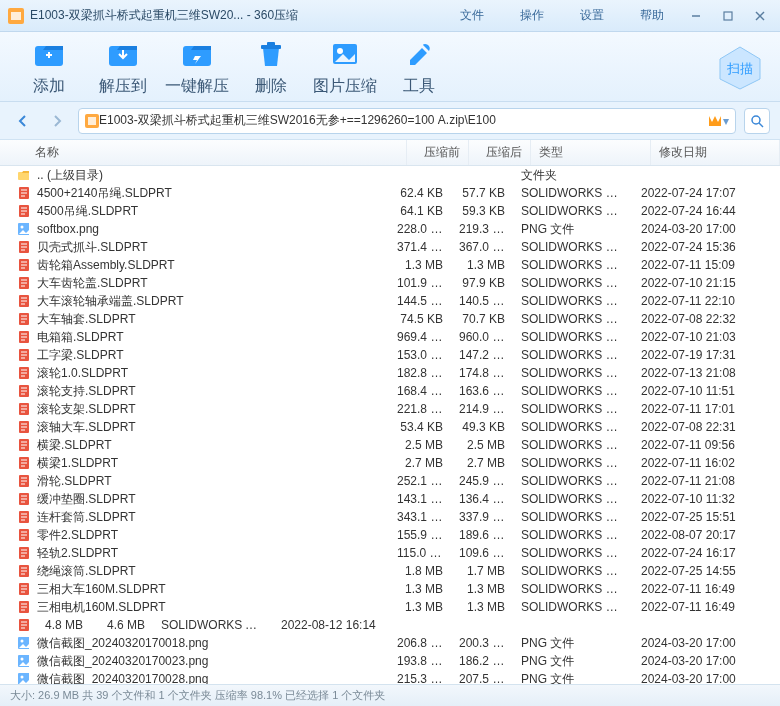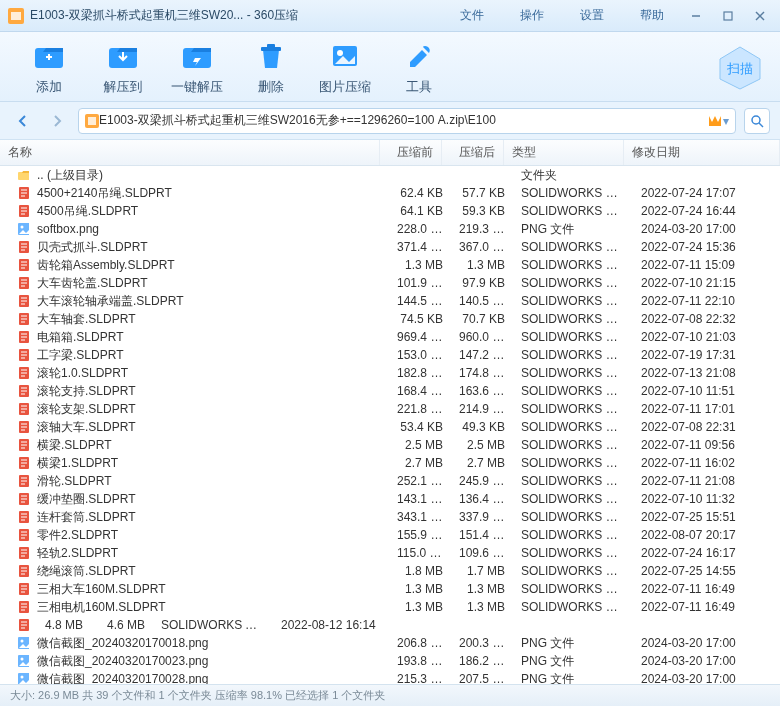--- a/index.html
+++ b/index.html
@@ -8,31 +8,31 @@
 .titlebar { height: 32px; background: linear-gradient(#eaf4fd,#d9ebfb); display: flex; align-items: center; padding: 12px 8px; border-bottom: 1px solid #c0d8ee; }
 .titlebar .app-icon { width: 16px; height: 16px; margin-right: 6px; }
 .titlebar .title { flex: 1; font-size: 12px; color: #2b4a66; }
 .titlebar .menu { display: flex; gap: 36px; margin-right: 20px; color: #3a6a9a; font-size: 12px; }
 .titlebar .winbtns { display: flex; gap: 8px; }
 .titlebar .winbtn { width: 24px; height: 20px; display: flex; align-items: center; justify-content: center; color: #5a7ea0; cursor: pointer; }
 
 .toolbar { height: 70px; background: linear-gradient(#f3f9ff,#e4f1fd); display: flex; align-items: center; padding: 0 12px; border-bottom: 1px solid #c8ddf0; }
 .tool { width: 74px; display: flex; flex-direction: column; align-items: center; gap: 4px; cursor: pointer; }
 .tool .icon { width: 36px; height: 36px; display: flex; align-items: center; justify-content: center; }
-.tool .label { font-size: 13px; color: #3b5876; }
+.tool .label { font-size: 16px; color: #3b5876; }
 .scan-badge { margin-left: auto; width: 56px; height: 48px; position: relative; }
 
 .pathbar { height: 38px; background: #e8f3fd; display: flex; align-items: center; padding: 0 10px; gap: 8px; border-bottom: 1px solid #d0e3f3; }
 .nav-btn { width: 26px; height: 26px; border-radius: 4px; display: flex; align-items: center; justify-content: center; cursor: pointer; color: #3a87d8; }
 .path-input { flex: 1; height: 26px; background: #fff; border: 1px solid #b8d4ec; border-radius: 4px; display: flex; align-items: center; padding: 0 6px; gap: 0; font-size: 12px; overflow: hidden; }
 .path-input .text { flex: 1; white-space: nowrap; overflow: hidden; text-overflow: ellipsis; }
 .path-input .arrow { color: #6a9cd0; }
 .search-btn { width: 26px; height: 26px; background: #fff; border: 1px solid #b8d4ec; border-radius: 4px; display: flex; align-items: center; justify-content: center; cursor: pointer; }
 
-.headers { height: 26px; background: linear-gradient(#fcfdfe,#eef4fa); border-bottom: 1px solid #d9e5ef; display: flex; align-items: center; font-size: 12px; color: #555; }
+.headers { height: 26px; background: linear-gradient(#fcfdfe,#eef4fa); border-bottom: 1px solid #d9e5ef; display: flex; align-items: center; font-size: 12px; color: #555; padding-left: 27px; }
 .hcell { padding: 0 8px; border-right: 1px solid #e6edf4; height: 100%; display: flex; align-items: center; }
 .col-name { width: 380px; }
 .col-before { width: 62px; text-align: right; justify-content: flex-end; }
 .col-after { width: 62px; text-align: right; justify-content: flex-end; }
 .col-type { width: 120px; }
 .col-date { flex: 1; }
 
 .filelist { height: 520px; overflow-y: auto; overflow-x: hidden; background: #fff; }
 .row { display: flex; align-items: center; height: 18px; font-size: 12px; color: #333; padding: 9px; }
 .row .cell { padding: 0 8px; white-space: nowrap; overflow: hidden; text-overflow: ellipsis; }
@@ -457,21 +457,21 @@
     </div>
     <div class="row">
       <div class="icon-cell">
         <svg width="14" height="14">
           <rect x="2" y="1" width="10" height="12" rx="1" fill="#e8543f"></rect>
           <path d="M4 4 L10 4 M4 7 L10 7 M4 10 L8 10" stroke="#fff" stroke-width="1"></path>
         </svg>
       </div>
 <div class="cell name-cell">零件2.SLDPRT</div>
 <div class="cell before-cell">155.9 KB</div>
-<div class="cell after-cell">151.4 KB</div>
+<div class="cell after-cell">189.6 KB</div>
 <div class="cell type-cell">SOLIDWORKS Pa...</div>
 <div class="cell date-cell">2022-08-07 20:17</div>
     </div>
     <div class="row">
       <div class="icon-cell">
         <svg width="14" height="14">
           <rect x="2" y="1" width="10" height="12" rx="1" fill="#e8543f"></rect>
           <path d="M4 4 L10 4 M4 7 L10 7 M4 10 L8 10" stroke="#fff" stroke-width="1"></path>
         </svg>
       </div>

